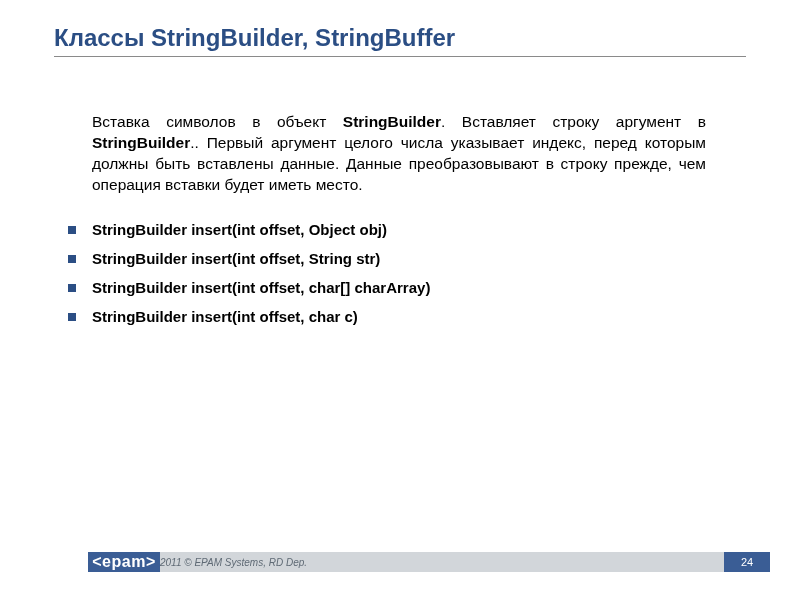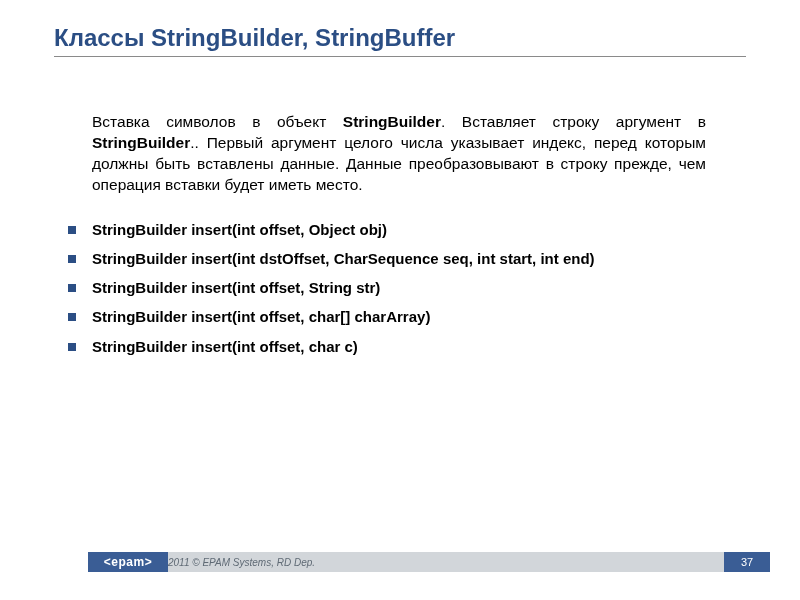--- a/index.html
+++ b/index.html
@@ -75,25 +75,25 @@
     bottom: 28px;
     height: 20px;
     display: flex;
     align-items: stretch;
   }
   .footer .spacer-left {
     width: 34px;
     background: #fff;
   }
   .footer .logo {
-    width: 80px;
+    width: 72px;
     background: #3a5d95;
     color: #fff;
     font-weight: bold;
-    font-size: 12px;
+    font-size: 16px;
     display: flex;
     align-items: center;
     justify-content: center;
     letter-spacing: 0.5px;
   }
   .footer .mid {
     flex: 1;
     background: #d2d6da;
     color: #5f6a75;
     font-size: 10px;
@@ -120,27 +120,26 @@
   <div class="rule"></div>
 
   <div class="body">
     <div class="para">
       <span>Вставка символов в объект </span><span class="b">StringBuilder</span><span>. Вставляет строку аргумент в </span><span class="b">StringBuilder</span><span>.. Первый аргумент целого числа указывает индекс, перед которым должны быть вставлены данные. Данные преобразовывают в строку прежде, чем операция вставки будет иметь место.</span>
     </div>
 
     <ul class="methods">
       <li><span class="bullet"></span><span>StringBuilder insert(int offset, Object obj)</span></li>
       <li><span class="bullet"></span></li>
-      <li><span class="bullet"></span><span>StringBuilder insert(int dstOffset, CharSequence seq, int start, int end)</span></li>
       <li><span class="bullet"></span><span>StringBuilder insert(int offset, String str)</span></li>
       <li><span class="bullet"></span><span>StringBuilder insert(int offset, char[] charArray)</span></li>
       <li><span class="bullet"></span><span>StringBuilder insert(int offset, char c)</span></li>
     </ul>
   </div>
 
   <div class="footer">
     <div class="spacer-left"></div>
     <div class="logo">&lt;epam&gt;</div>
     <div class="mid">2011 © EPAM Systems, RD Dep.</div>
-    <div class="pagebox">37</div>
+    <div class="pagebox">24</div>
   </div>
 
 </div>
 
 </body></html>

